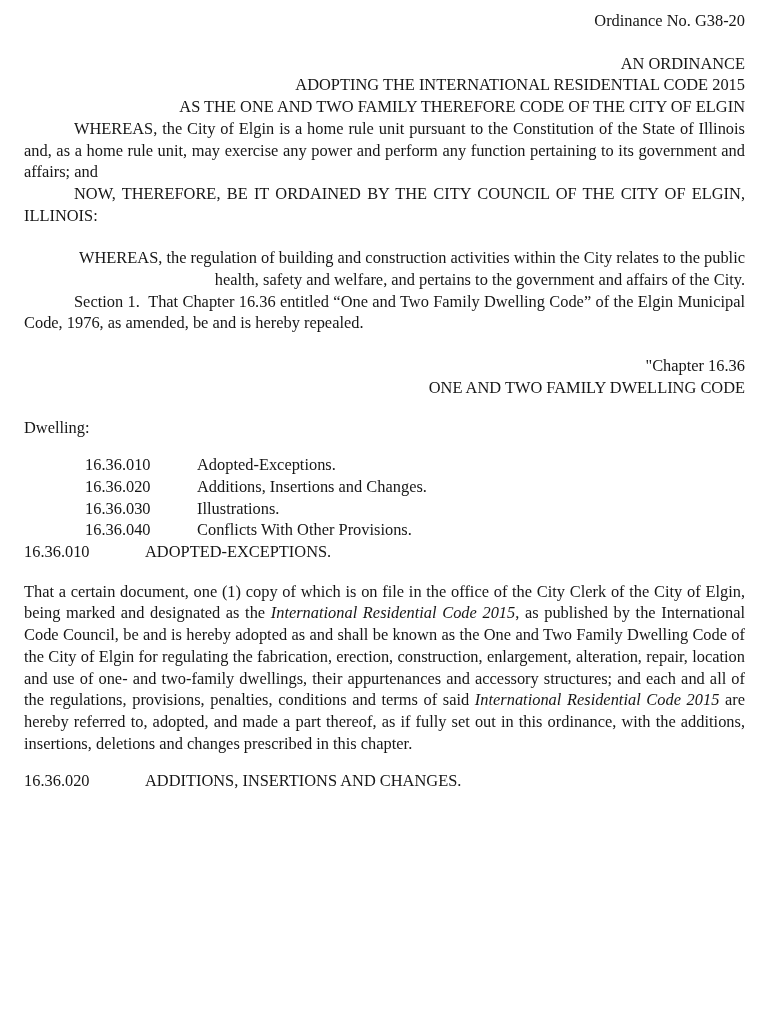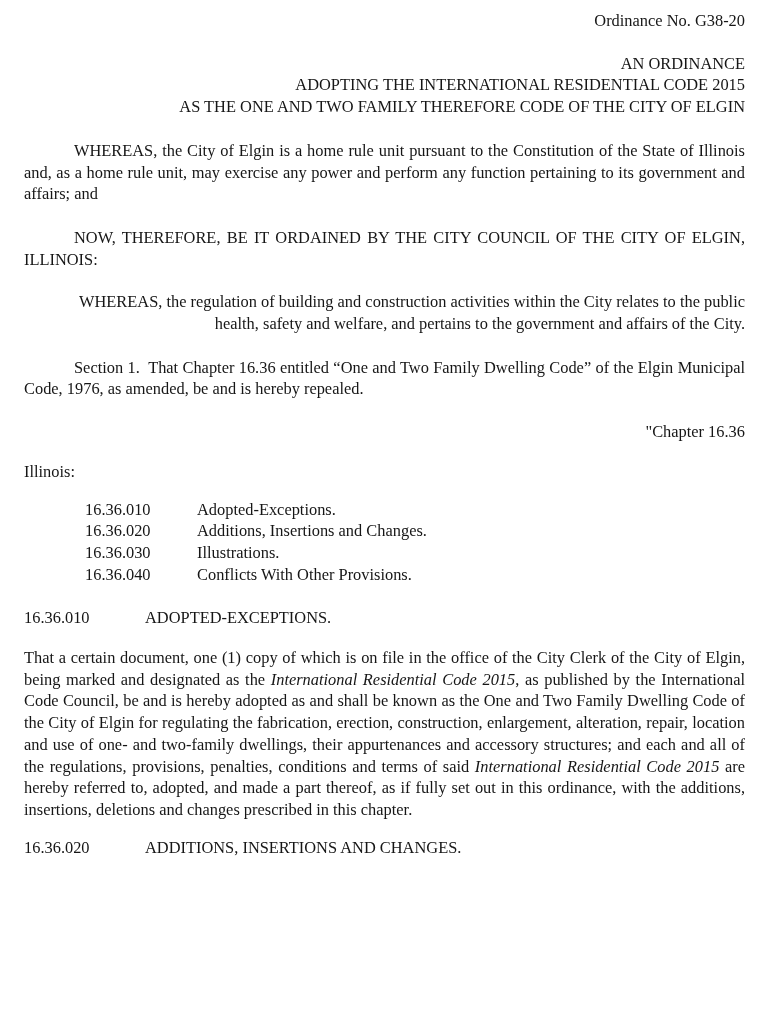--- a/index.html
+++ b/index.html
@@ -17,21 +17,21 @@
   p { margin: 0; }
   .right  { text-align: right; }
   .center { text-align: center; }
   .just   { text-align: justify; }
   .indent { text-indent: 50px; }
   .it     { font-style: italic; }
   .mt16 { margin-top: 16px; }
   .mt18 { margin-top: 18px; }
   .mt20 { margin-top: 20px; }
   .mt21 { margin-top: 21px; text-align: right; }
-  .mt22 { margin-top: 22px; }
+  .mt22 { }
   .toc-row { display: flex; padding-left: 61px; }
   .toc-num { flex: 0 0 112px; }
   .h-row { display: flex; }
   .h-num { flex: 0 0 121px; }
 </style>
 </head>
 <body>
 
 <div class="page">
 
@@ -47,23 +47,24 @@
 
   <p class="just indent mt22">NOW, THEREFORE, BE IT ORDAINED BY THE CITY COUNCIL OF THE CITY OF ELGIN, ILLINOIS:</p>
 
   <p class="just indent mt21">WHEREAS, the regulation of building and construction activities within the City relates to the public health, safety and welfare, and pertains to the government and affairs of the City.</p>
 
   <p class="just indent mt22">Section 1.&nbsp; That Chapter 16.36 entitled “One and Two Family Dwelling Code” of the Elgin Municipal Code, 1976, as amended, be and is hereby repealed.</p>
 
 
   <div class="center mt21">
     <p>"Chapter 16.36</p>
+    <p>ONE AND TWO FAMILY DWELLING CODE</p>
   </div>
 
-  <p class="mt18">Illinois:</p>
+  <p class="mt18">Dwelling:</p>
 
   <div class="mt16">
     <div class="toc-row">
         <span class="toc-num">16.36.010</span>
         <span>Adopted-Exceptions.</span>
       </div>
     <div class="toc-row">
         <span class="toc-num">16.36.020</span>
         <span>Additions, Insertions and Changes.</span>
       </div>

